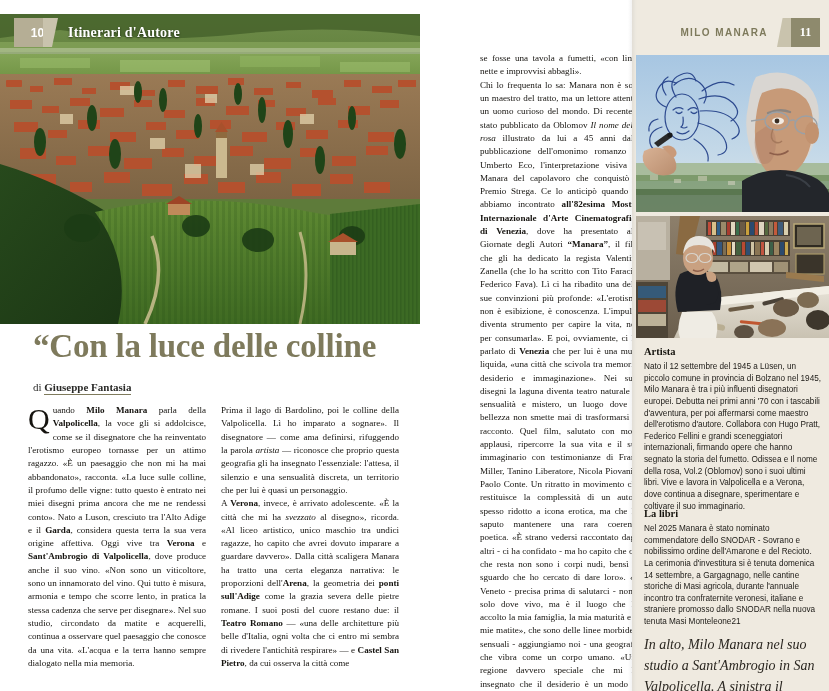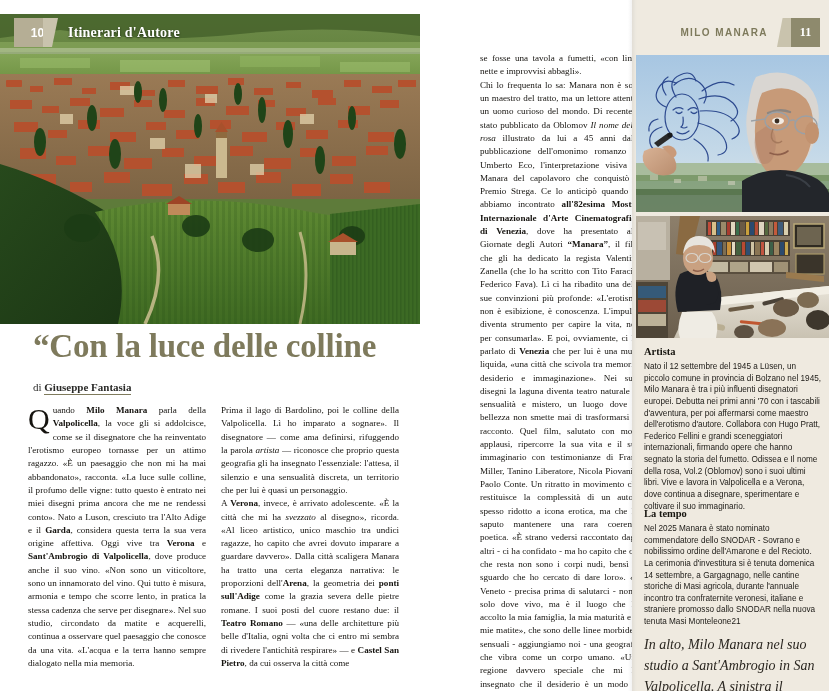--- a/index.html
+++ b/index.html
@@ -666,19 +666,19 @@
       </g>
     </svg>
   </div>
 
   <div class="side-block block-artista">
     <h3>Artista</h3>
     <p>Nato il 12 settembre del 1945 a Lüsen, un piccolo comune in provincia di Bolzano nel 1945, Milo Manara è tra i più influenti disegnatori europei. Debutta nei primi anni '70 con i tascabili d'avventura, per poi affermarsi come maestro dell'erotismo d'autore. Collabora con Hugo Pratt, Federico Fellini e grandi sceneggiatori internazionali, firmando opere che hanno segnato la storia del fumetto. Odissea e Il nome della rosa, Vol.2 (Oblomov) sono i suoi ultimi libri. Vive e lavora in Valpolicella e a Verona, dove continua a disegnare, sperimentare e coltivare il suo immaginario.</p>
   </div>
 
   <div class="side-block block-nomina">
-    <h3>La tempo</h3>
+    <h3>La libri</h3>
     <p>Nel 2025 Manara è stato nominato commendatore dello SNODAR - Sovrano e nobilissimo ordine dell'Amarone e del Recioto. La cerimonia d'investitura si è tenuta domenica 14 settembre, a Gargagnago, nelle cantine storiche di Masi agricola, durante l'annuale incontro tra confraternite veronesi, italiane e straniere promosso dallo SNODAR nella nuova tenuta Masi Monteleone21</p>
   </div>
 
   <div class="side-caption">In alto, Milo Manara nel suo studio a Sant'Ambrogio in San Valpolicella. A sinistra il paesaggio che avvolge il borgo</div>
 
 </div>
 
 </body></html>

